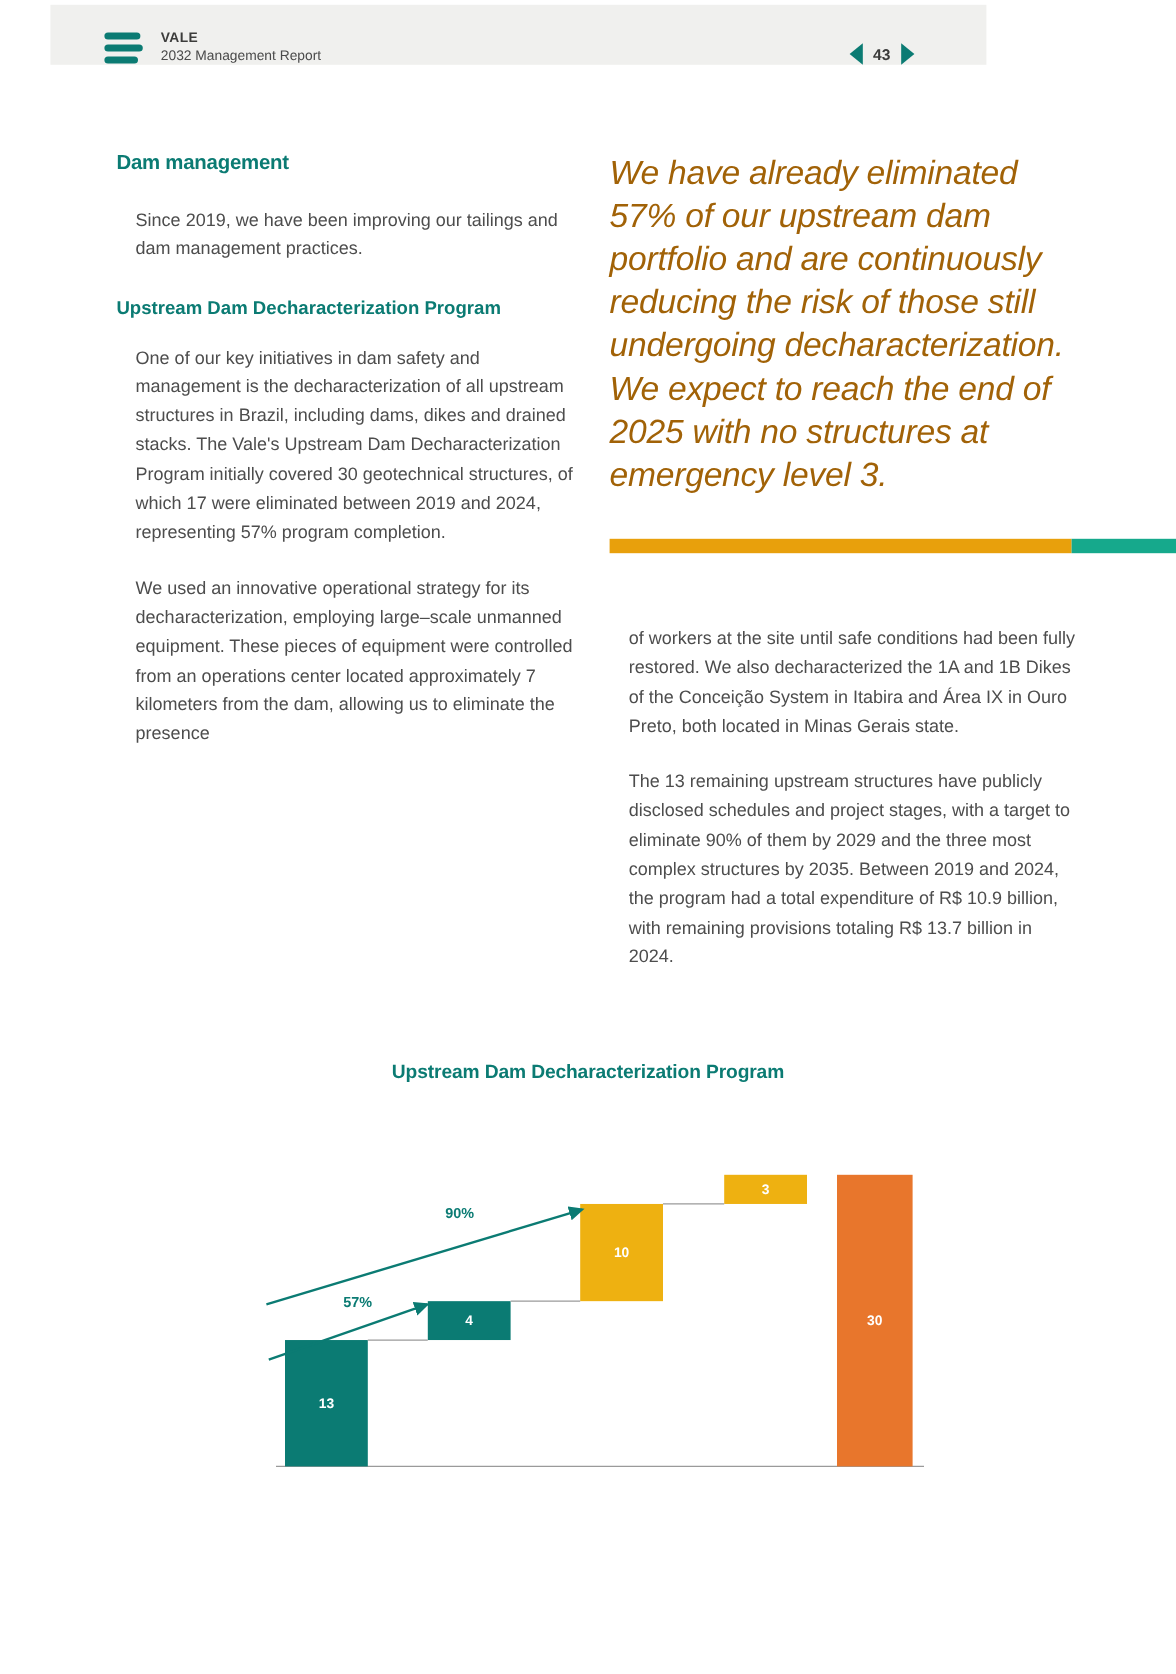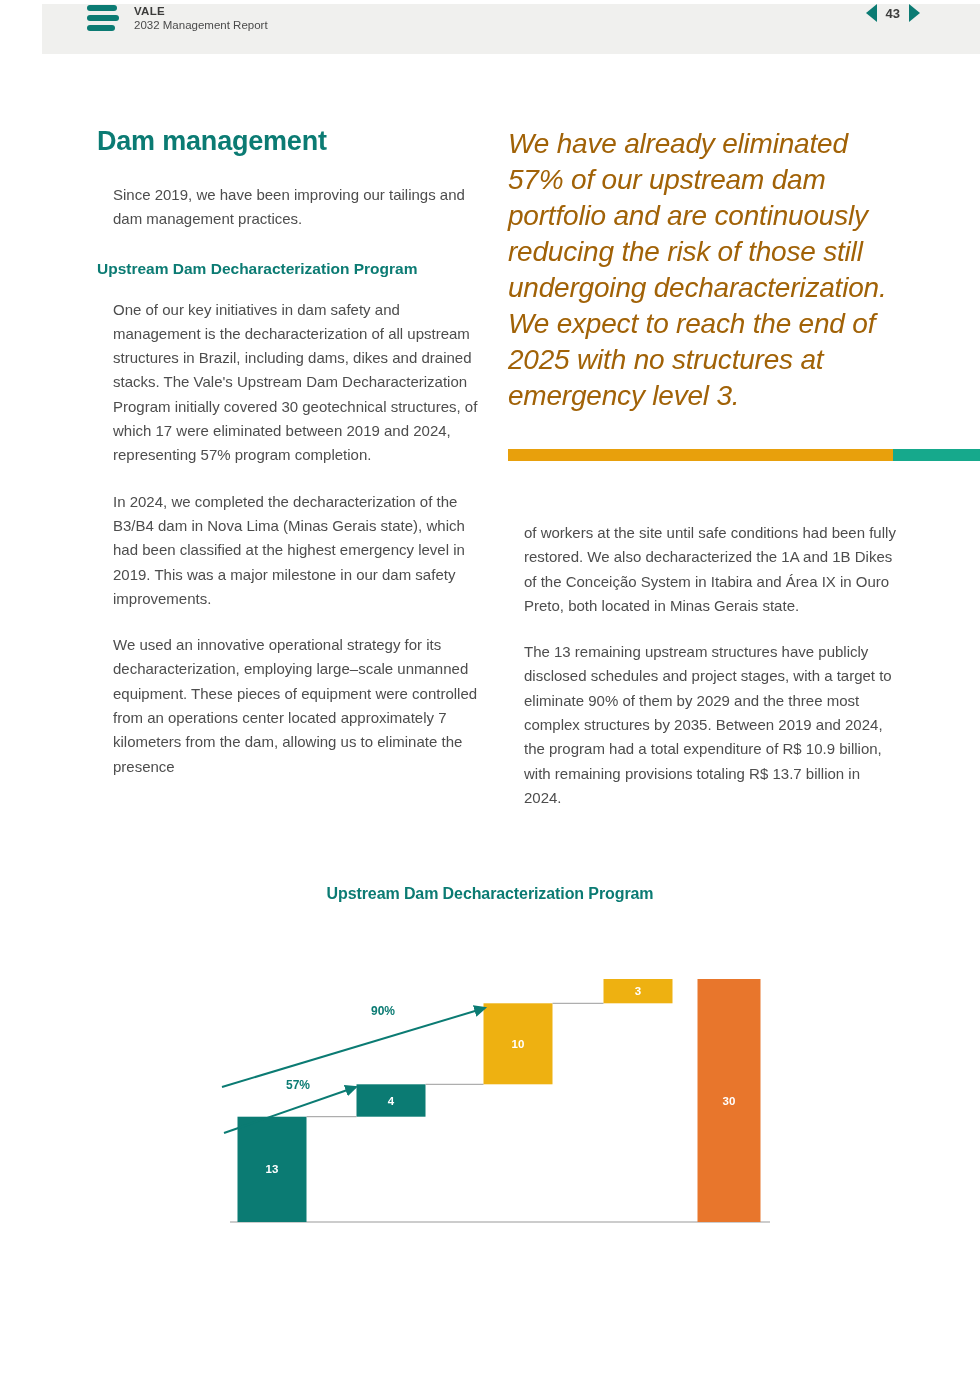--- a/index.html
+++ b/index.html
@@ -12,24 +12,24 @@
     font-family: "Liberation Sans", sans-serif;
     color: #4a4a4a;
     overflow: hidden;
     position: relative;
   }
 
   
   .header {
     position: absolute;
     left: 42px; top: 4px;
-    width: 938px; height: 50px;
+    width: 780px; height: 50px;
     background: #f0f0ee;
     display: flex;
-    align-items: flex-start;
+    align-items: flex-end;
   }
   .brand {
     display: flex;
     align-items: center;
     margin-left: 45px;
   }
   .logo-mark {
     width: 34px;
     display: flex;
     flex-direction: column;
@@ -88,21 +88,21 @@
     width: 400px;
   }
   .col-right-body {
     position: absolute;
     left: 508px; top: 521px;
     width: 392px;
   }
 
   h1.page-title {
     margin: 0 0 26px 0;
-    font-size: 27px;
+    font-size: 17px;
     font-weight: bold;
     color: #0b7b73;
     letter-spacing: -0.2px;
   }
   h2.sub-title {
     margin: 26px 0 18px 0;
     font-size: 15.5px;
     font-weight: bold;
     color: #0b7b73;
     line-height: 1.42;
@@ -191,21 +191,20 @@
     <div class="page-no">43</div>
     <div class="tri tri-right"></div>
   </div>
 </div>
 
 <div class="col-left">
   <h1 class="page-title">Dam management</h1>
   <p class="body">Since 2019, we have been improving our tailings and dam management practices.</p>
   <h2 class="sub-title">Upstream Dam Decharacterization Program</h2>
   <p class="body">One of our key initiatives in dam safety and management is the decharacterization of all upstream structures in Brazil, including dams, dikes and drained stacks. The Vale's Upstream Dam Decharacterization Program initially covered 30 geotechnical structures, of which 17 were eliminated between 2019 and 2024, representing 57% program completion.</p>
-  <p class="body">In 2024, we completed the decharacterization of the B3/B4 dam in Nova Lima (Minas Gerais state), which had been classified at the highest emergency level in 2019. This was a major milestone in our dam safety improvements.</p>
   <p class="body">We used an innovative operational strategy for its decharacterization, employing large–scale unmanned equipment. These pieces of equipment were controlled from an operations center located approximately 7 kilometers from the dam, allowing us to eliminate the presence</p>
 </div>
 
 <div class="col-right-quote">
   <p class="quote">We have already eliminated 57% of our upstream dam portfolio and are continuously reducing the risk of those still undergoing decharacterization. We expect to reach the end of 2025 with no structures at emergency level 3.</p>
 </div>
 
 <div class="divider">
   <div class="seg-amber"></div>
   <div class="seg-teal"></div>

